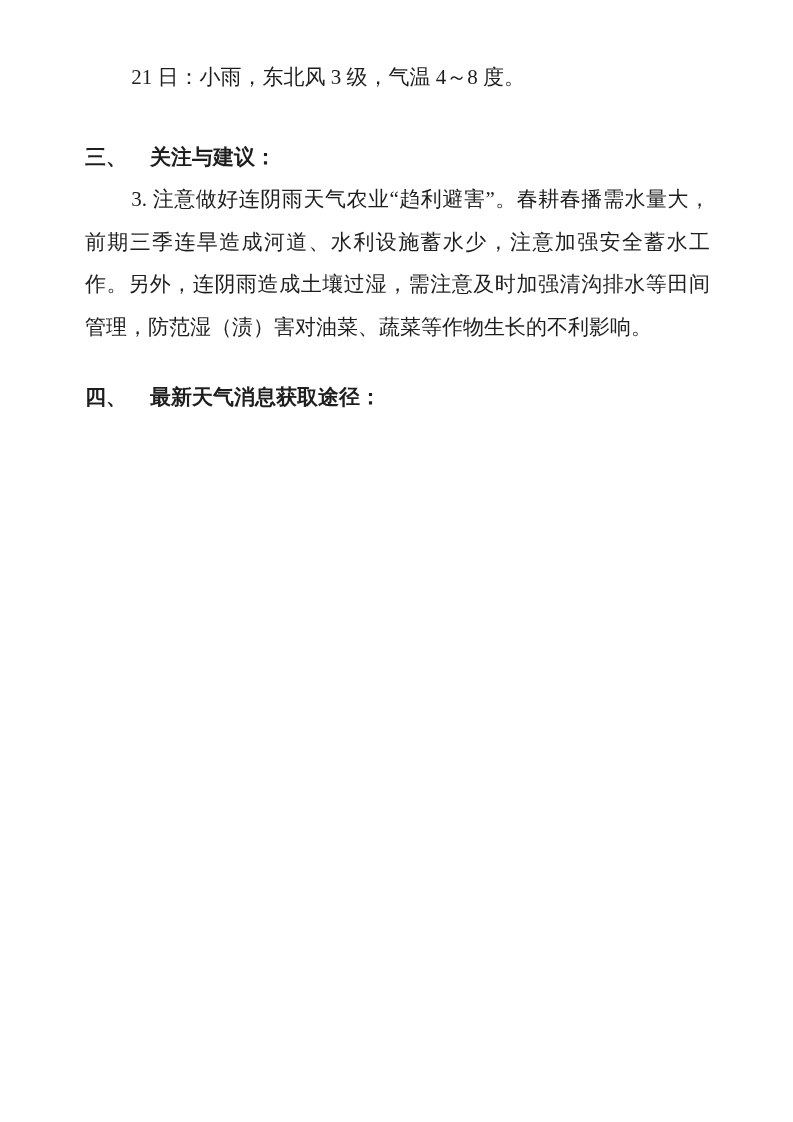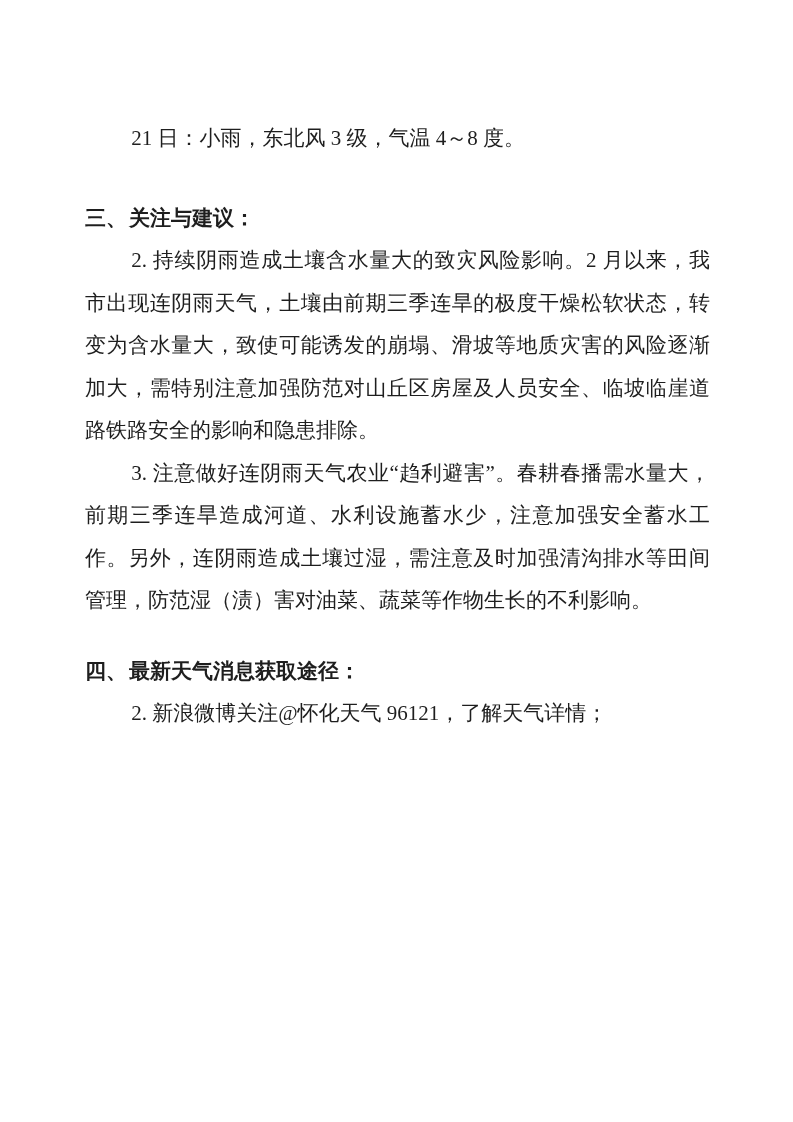--- a/index.html
+++ b/index.html
@@ -6,21 +6,21 @@
     margin: 0;
     padding: 0;
     background: #ffffff;
   }
   .page {
     position: relative;
     box-sizing: border-box;
     width: 793px;
     height: 1122px;
     background: #ffffff;
-    padding: 117px 83px 0 85px;
+    padding: 56px 83px 0 85px;
     font-family: "Liberation Serif", "DejaVu Serif", serif;
     font-size: 21px;
     line-height: 42.5px;
     color: #1e1e1e;
     overflow: hidden;
   }
   .para {
     margin: 0;
     text-align: justify;
     text-indent: 2.2em;
@@ -31,43 +31,41 @@
     text-indent: 2.2em;
   }
   .heading {
     margin: 0;
     font-weight: bold;
     text-indent: 0;
     text-align: left;
   }
   .heading-3 { margin-top: 37px; }
   .heading-4 { margin-top: 28px; }
-  .heading .heading-title { margin-left: 2px; }
+  .heading .heading-title { margin-left: 23px; }
   .single-line {
     margin: 0;
     text-indent: 2.2em;
     text-align: left;
   }
 </style>
 </head>
 <body>
 
 <div class="page">
 
   <p class="intro-line">21 日：小雨，东北风 3 级，气温 4～8 度。</p>
 
   <p class="heading heading-3">
     <span class="heading-number">三、</span><span class="heading-title">关注与建议：</span>
   </p>
 
 
-  <p class="para">2. 持续阴雨造成土壤含水量大的致灾风险影响。2 月以来，我市出现连阴雨天气，土壤由前期三季连旱的极度干燥松软状态，转变为含水量大，致使可能诱发的崩塌、滑坡等地质灾害的风险逐渐加大，需特别注意加强防范对山丘区房屋及人员安全、临坡临崖道路铁路安全的影响和隐患排除。</p>
 
   <p class="para">3. 注意做好连阴雨天气农业“趋利避害”。春耕春播需水量大，前期三季连旱造成河道、水利设施蓄水少，注意加强安全蓄水工作。另外，连阴雨造成土壤过湿，需注意及时加强清沟排水等田间管理，防范湿（渍）害对油菜、蔬菜等作物生长的不利影响。</p>
 
   <p class="heading heading-4">
     <span class="heading-number">四、</span><span class="heading-title">最新天气消息获取途径：</span>
   </p>
 
 
-  <p class="single-line">2. 新浪微博关注@怀化天气 96121，了解天气详情；</p>
 
 </div>
 
 </body></html>

